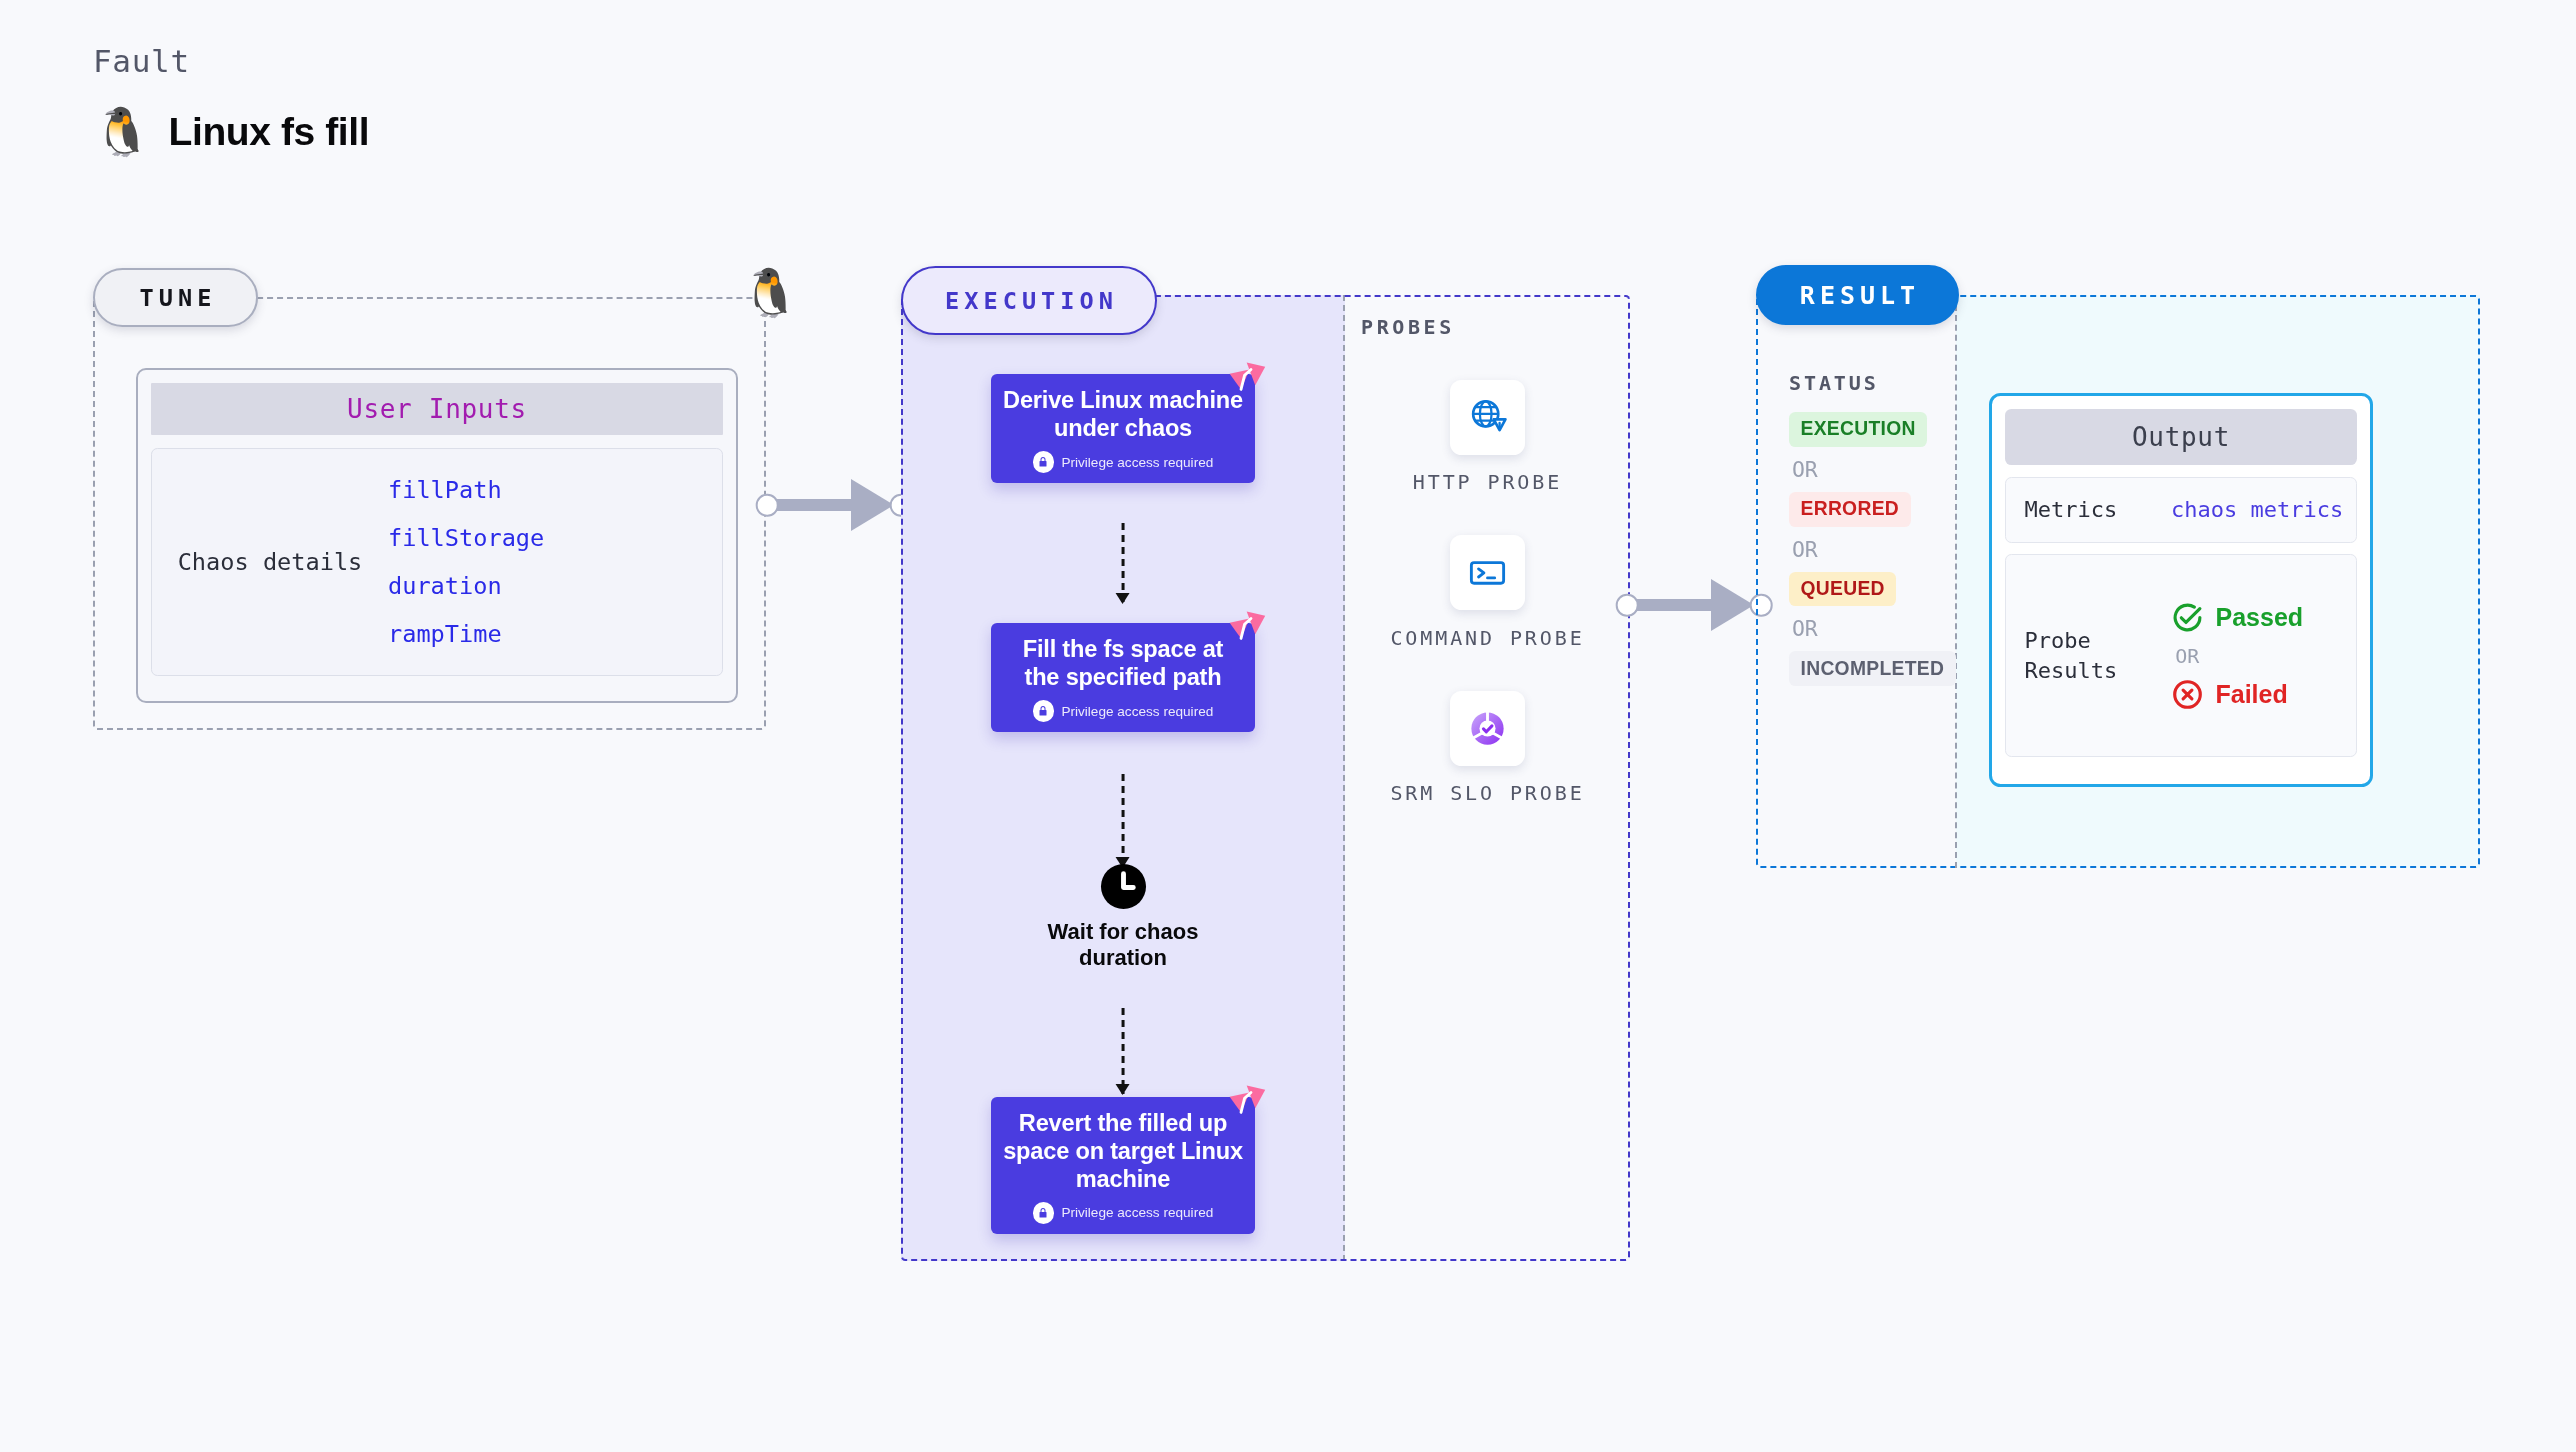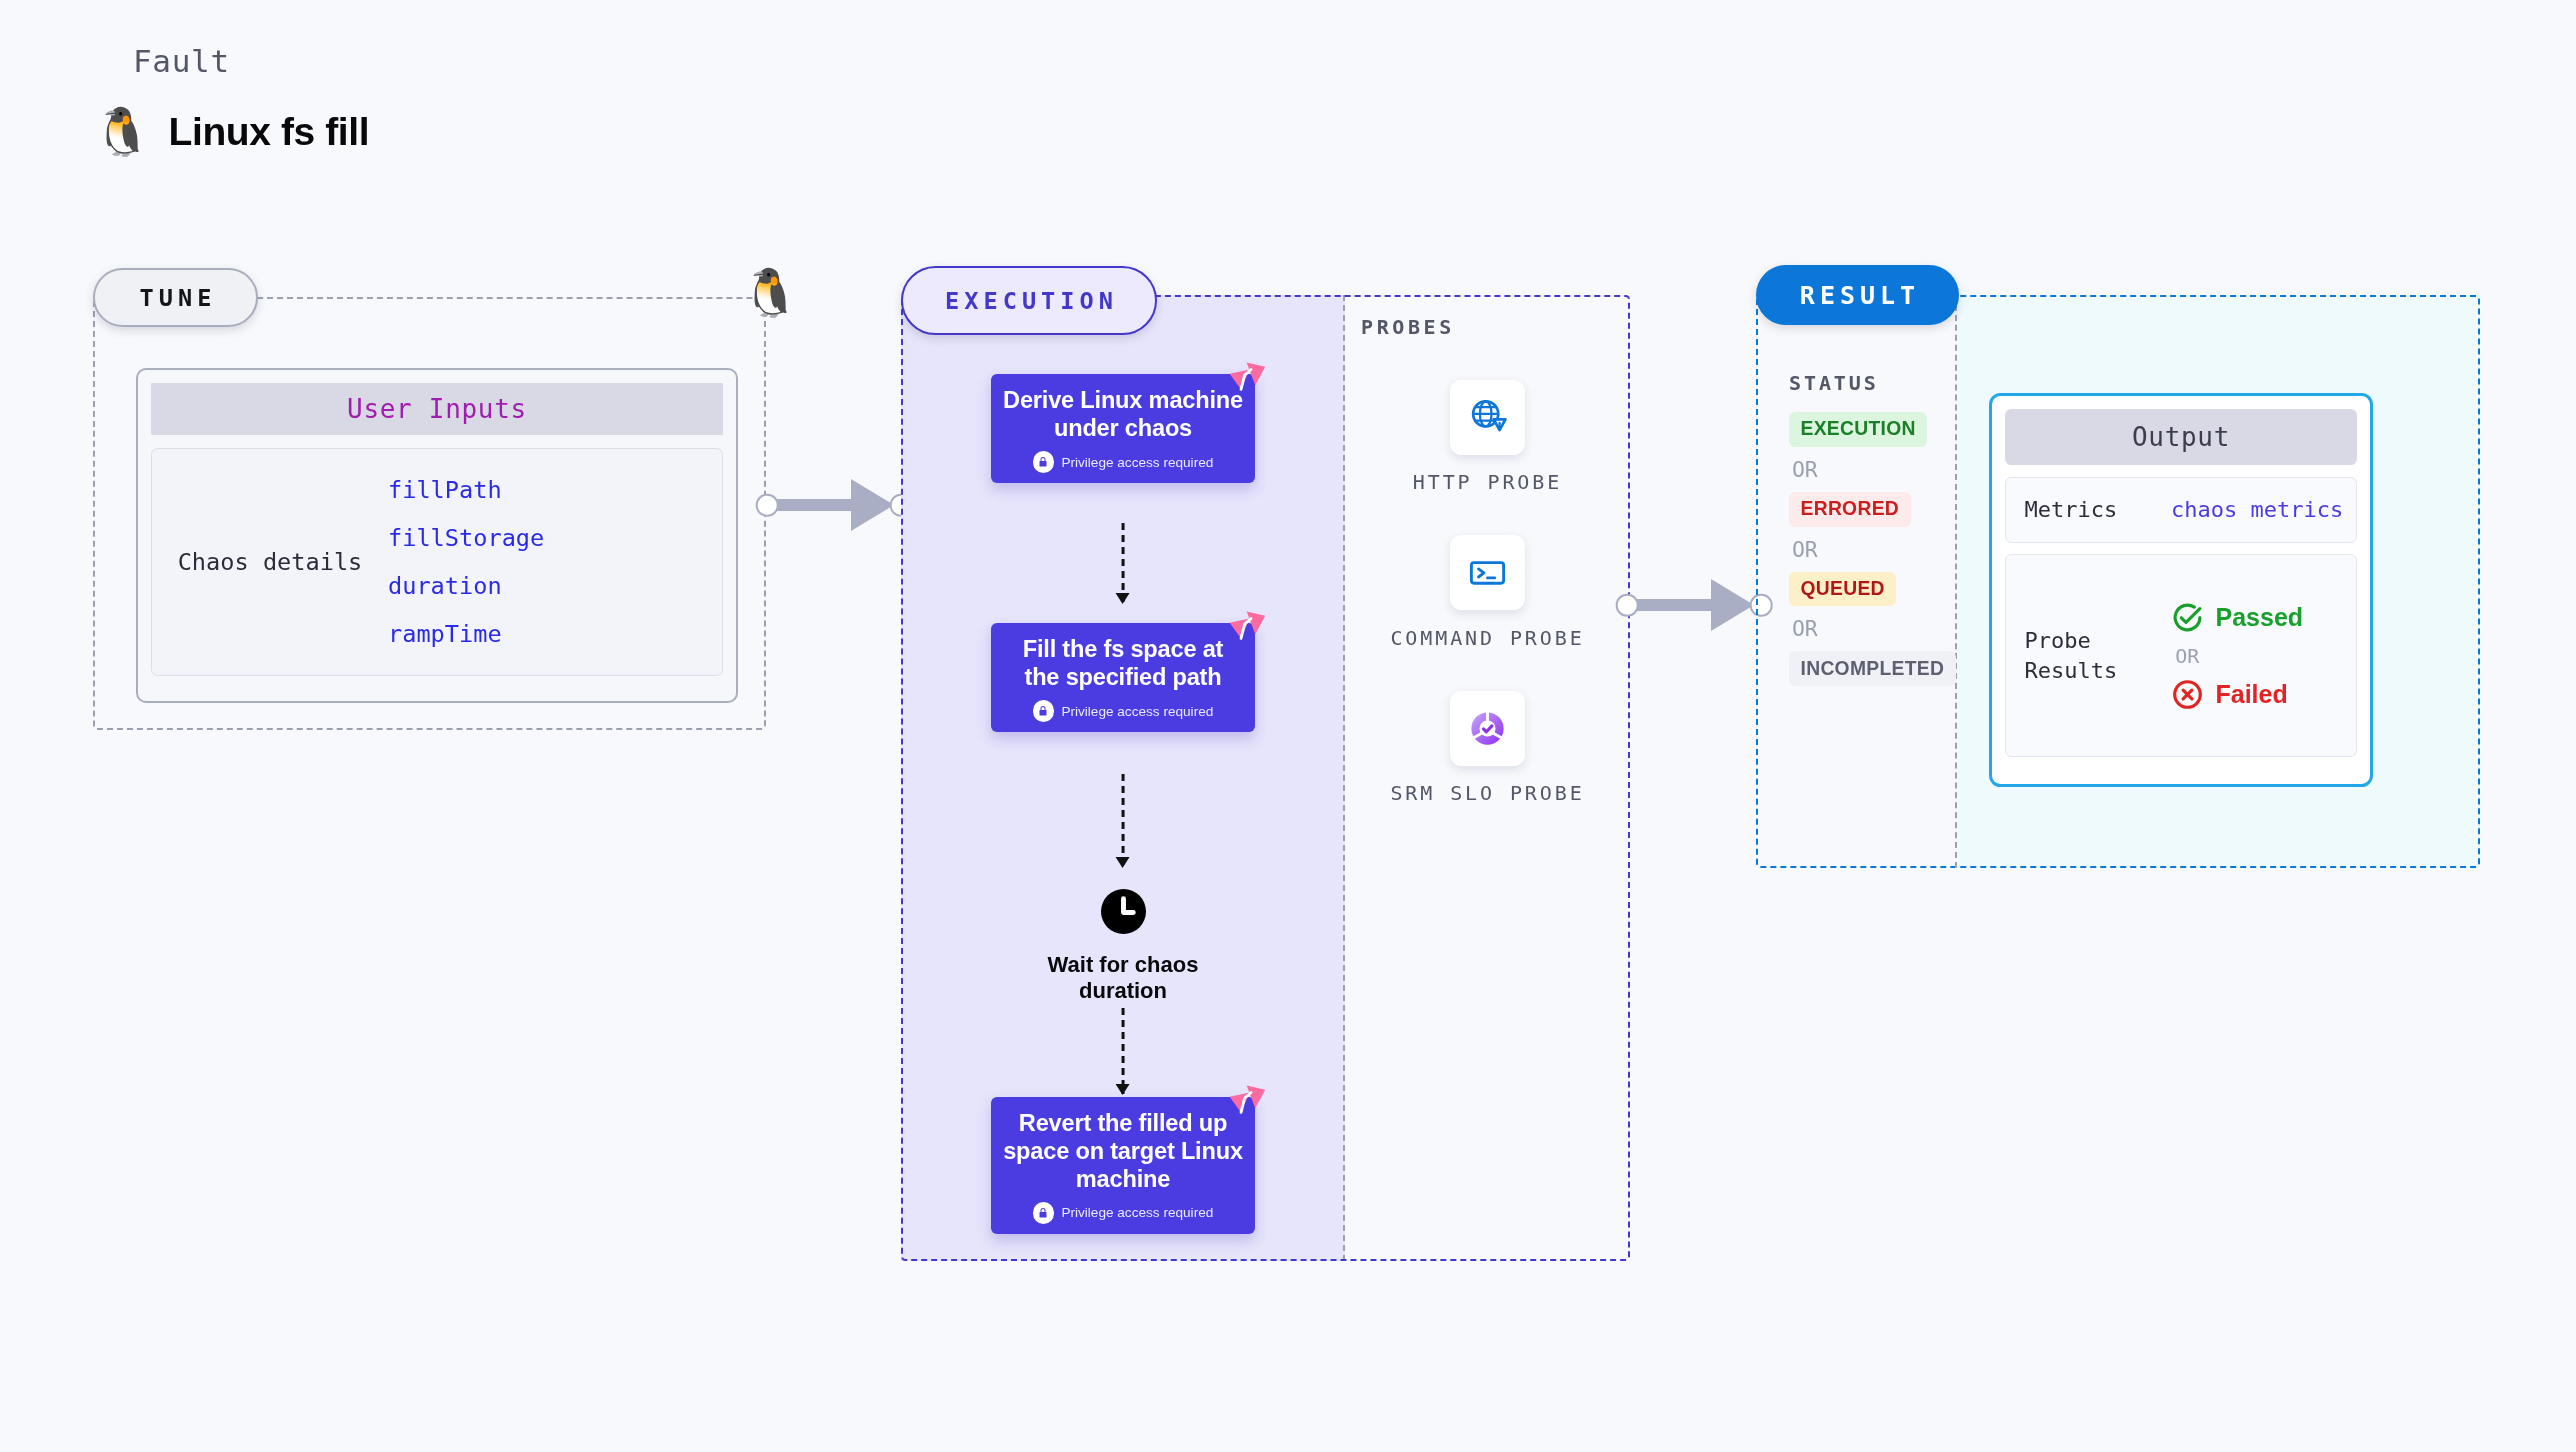--- a/index.html
+++ b/index.html
@@ -8,21 +8,21 @@
     background:#f8f9fc;
     font-family:"Liberation Sans", sans-serif;
     overflow:hidden;
     position:relative;
   }
 
   
   #header{position:absolute;left:93px;top:43px;}
   #fault-label{
     font-family:"DejaVu Sans Mono","Liberation Mono",monospace;
-    font-size:31px;color:#535768;letter-spacing:0.7px;margin-left:40px;
+    font-size:31px;color:#535768;letter-spacing:0.7px;
   }
   #fault-title-row{display:flex;align-items:center;gap:17px;margin-top:29px;}
   #fault-title-icon{font-size:47px;line-height:1;}
   #fault-title{font-size:39px;font-weight:bold;color:#09090b;letter-spacing:-0.4px;}
 
   
   .pill{
     position:absolute;z-index:6;
     display:flex;align-items:center;justify-content:center;
     border-radius:716px;
@@ -303,21 +303,21 @@
         <svg width="12" height="12" viewBox="0 0 24 24">
             <path d="M7 10V7a5 5 0 0110 0v3h1a1 1 0 011 1v9a1 1 0 01-1 1H6a1 1 0 01-1-1v-9a1 1 0 011-1h1zm2 0h6V7a3 3 0 10-6 0v3z" fill="#4a3ce0"></path>
           </svg>
       </span>
       <span class="priv-text">Privilege access required</span>
     </div>
   </div>
 
   <div class="dot-arrow" style="top:479px;height:93px;"></div>
 
-  <div id="clock-node" style="top:593px;gap:8px;">
+  <div id="clock-node" style="top:568px;">
     <svg id="clock-icon" viewBox="0 0 48 48">
       <circle cx="24" cy="24" r="23" fill="#000000"></circle>
       <path d="M24 11v14h10" stroke="#ffffff" stroke-width="5" fill="none" stroke-linecap="round" stroke-linejoin="round"></path>
     </svg>
     <div id="wait-label">Wait for chaos duration</div>
   </div>
 
   <div class="dot-arrow" style="top:713px;height:86px;"></div>
 
   <div class="exec-card" style="top:802px;">

